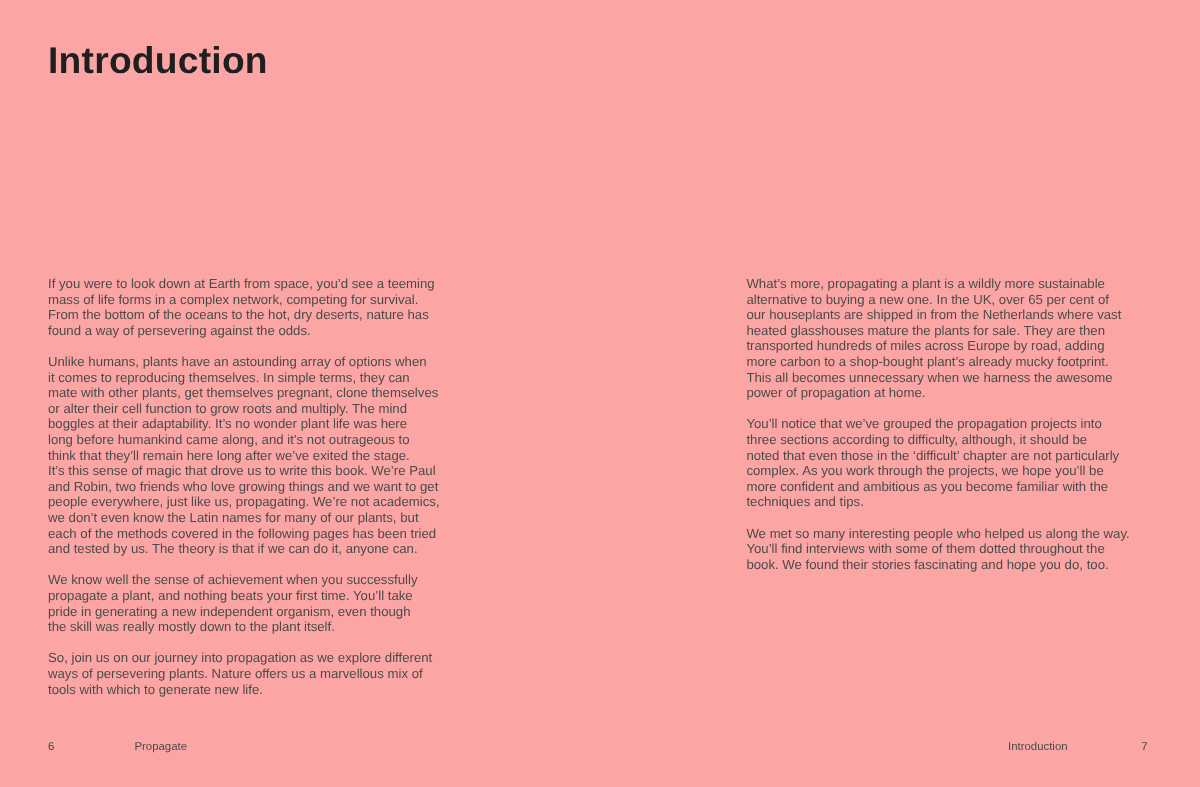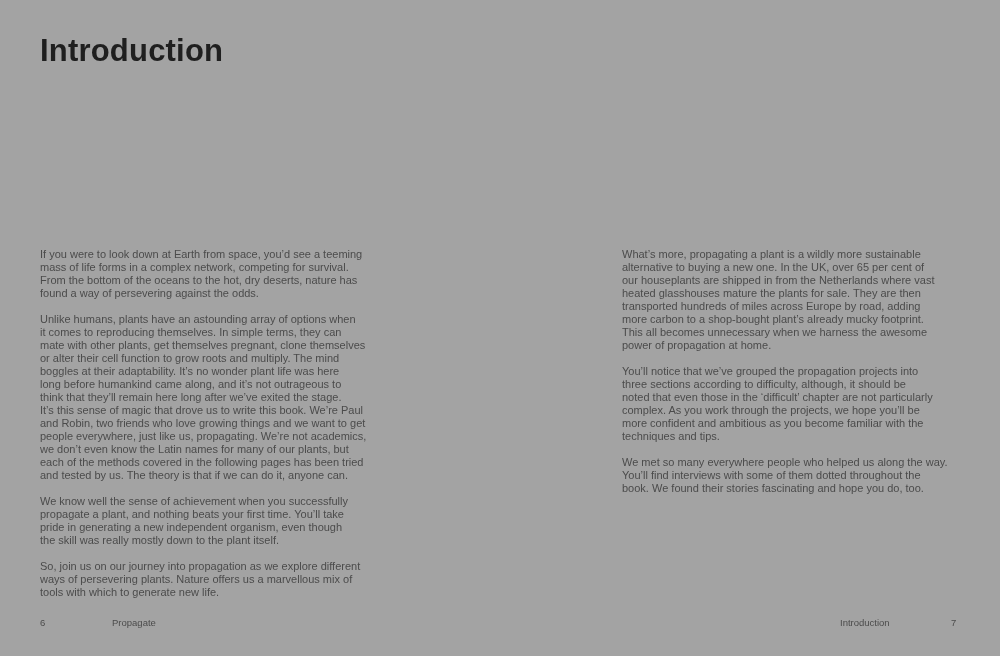--- a/index.html
+++ b/index.html
@@ -4,39 +4,38 @@
 <style>
   html, body {
     margin: 0;
     padding: 0;
     background: #ffffff;
   }
   .spread {
     position: relative;
     width: 1000px;
     height: 656px;
-    background: #a3a3a3;
+    background: #fca5a5;
     font-family: "Liberation Sans", sans-serif;
     overflow: hidden;
   }
   .chapter-heading {
     position: absolute;
     left: 40px;
     top: 33px;
     margin: 0;
     font-size: 31px;
     font-weight: 700;
     letter-spacing: 0.2px;
     color: #1f1f1f;
   }
   .text-col {
     position: absolute;
     top: 231px;
     width: 356px;
-    margin-top: 17px;
   }
   .text-col.left  { left: 40px; }
   .text-col.right { left: 622px; }
   .text-col p {
     margin: 0 0 13px 0;
     font-size: 11px;
     line-height: 13px;
     color: #4b4b4b;
     white-space: pre-line;
   }
@@ -94,21 +93,21 @@
 transported hundreds of miles across Europe by road, adding
 more carbon to a shop-bought plant’s already mucky footprint.
 This all becomes unnecessary when we harness the awesome
 power of propagation at home.</p>
     <p>You’ll notice that we’ve grouped the propagation projects into
 three sections according to difficulty, although, it should be
 noted that even those in the ‘difficult’ chapter are not particularly
 complex. As you work through the projects, we hope you’ll be
 more confident and ambitious as you become familiar with the
 techniques and tips.</p>
-    <p>We met so many everywhere people who helped us along the way.
+    <p>We met so many interesting people who helped us along the way.
 You’ll find interviews with some of them dotted throughout the
 book. We found their stories fascinating and hope you do, too.</p>
   </div>
 
   <span class="footer-item fp-left-num">6</span>
 
   <span class="footer-item fp-book-title">Propagate</span>
 
   <span class="footer-item fp-chapter">Introduction</span>
 

